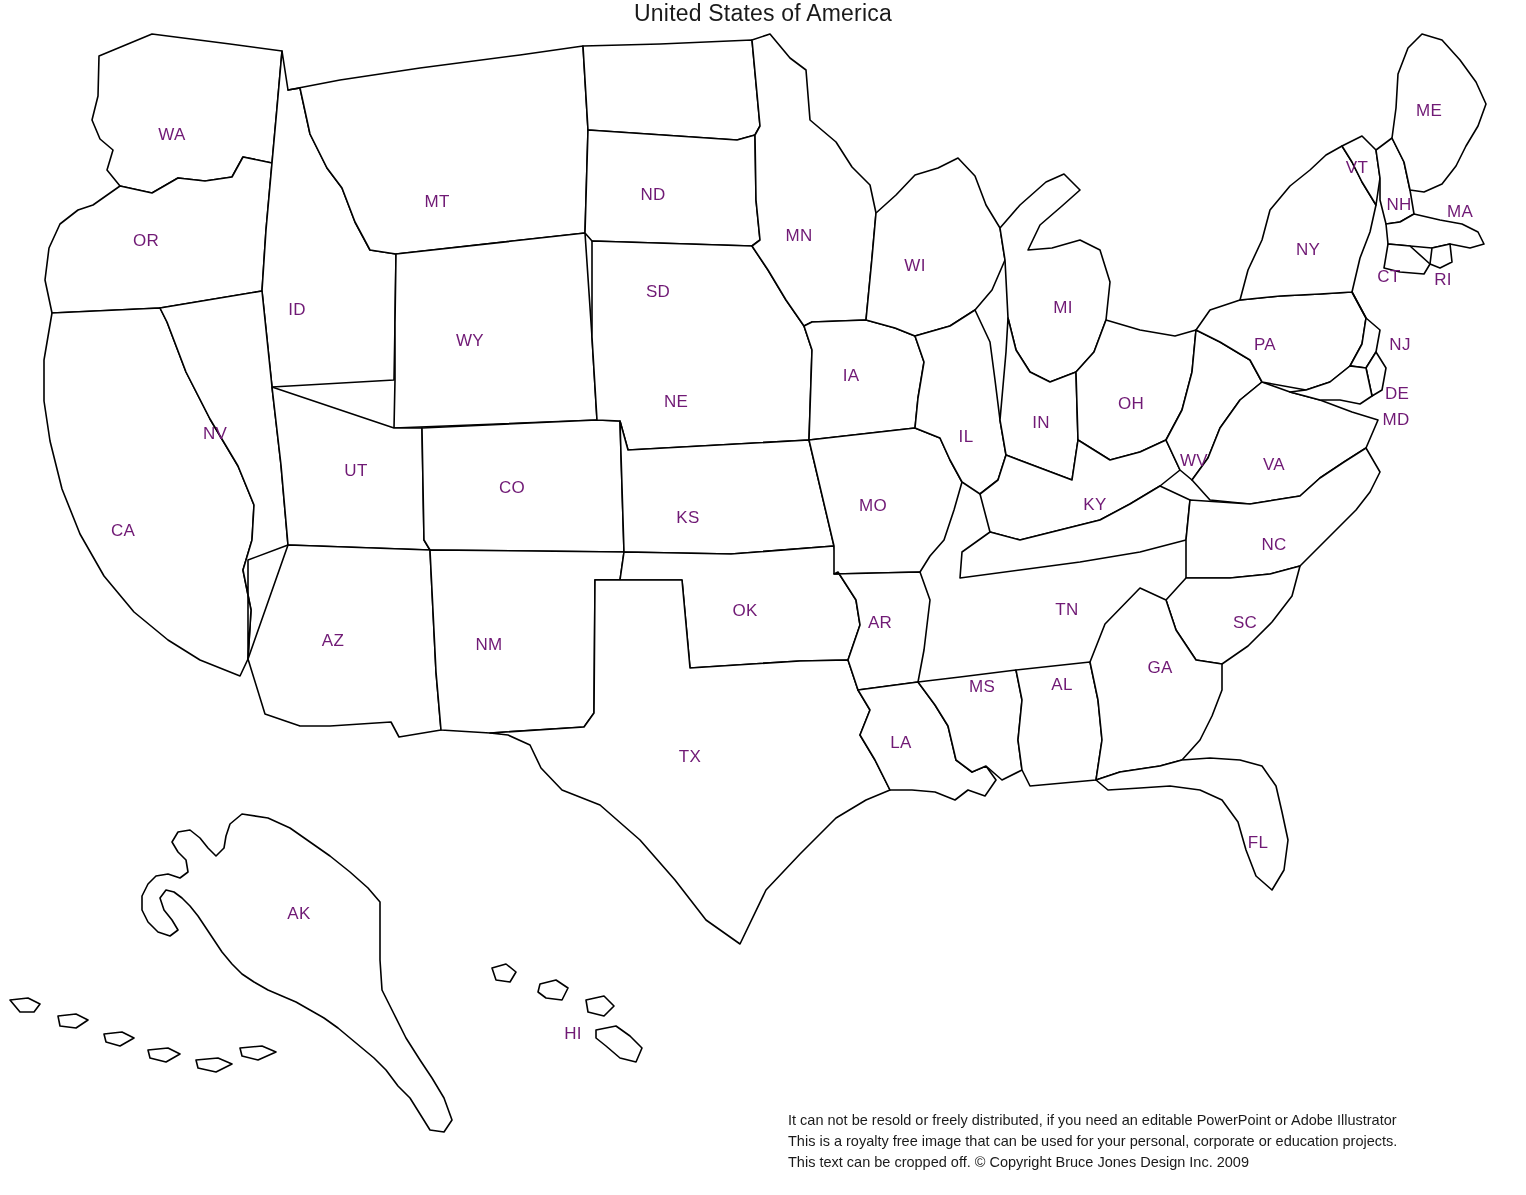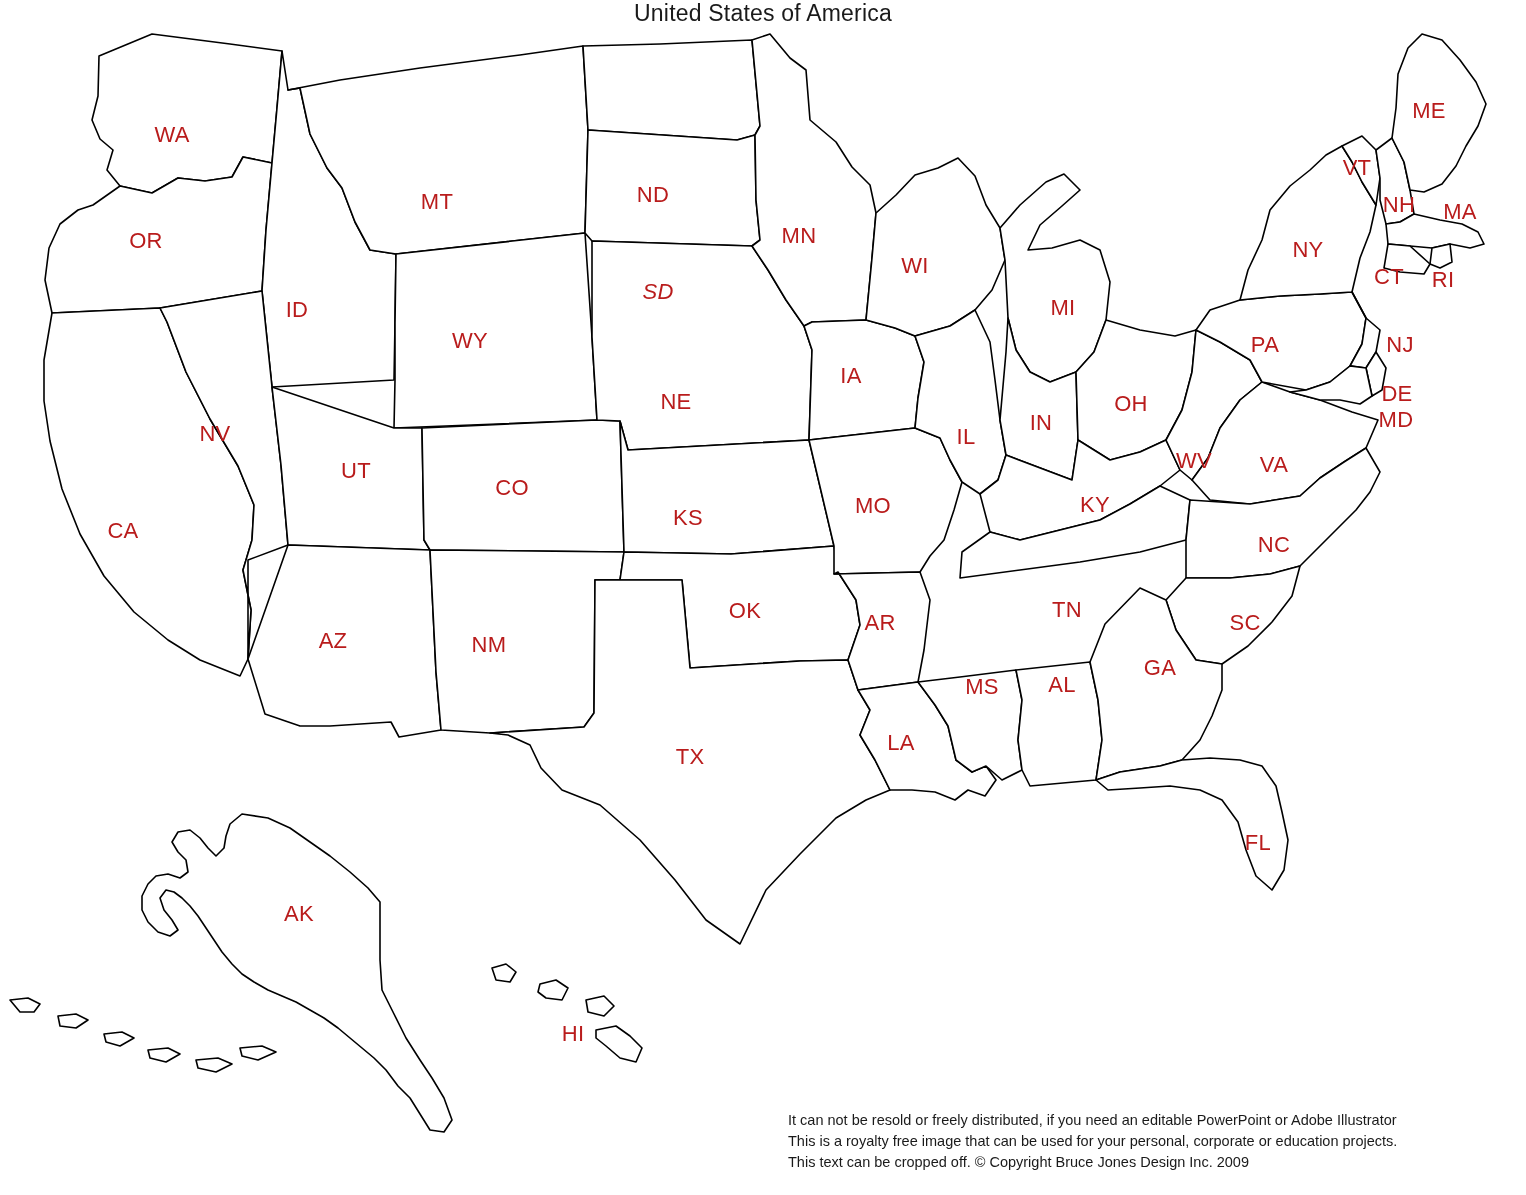--- a/index.html
+++ b/index.html
@@ -25,22 +25,22 @@
     letter-spacing: 0.2px;
     color: #1a1a1a;
   }
   #map-canvas {
     position: absolute;
     top: 0;
     left: 0;
   }
   .state-label {
     position: absolute;
-    font-size: 22px;
-    color: #b91c1c;
+    font-size: 17px;
+    color: #701a75;
     white-space: nowrap;
     transform: translate(-50%, -50%);
     letter-spacing: 0.3px;
     text-align: center;
   }
   #copyright-block {
     position: absolute;
     left: 788px;
     top: 1110px;
     width: 720px;
@@ -161,21 +161,21 @@
   </g>
 </svg>
 
 <div id="state-labels">
     <div class="state-label" style="left: 172px; top: 135px;">WA</div>
     <div class="state-label" style="left: 146px; top: 241px;">OR</div>
     <div class="state-label" style="left: 437px; top: 202px;">MT</div>
     <div class="state-label" style="left: 297px; top: 310px;">ID</div>
     <div class="state-label" style="left: 653px; top: 195px;">ND</div>
     <div class="state-label" style="left: 799px; top: 236px;">MN</div>
-    <div class="state-label" style="left: 658px; top: 292px; font-style: italic;">SD</div>
+    <div class="state-label" style="left: 658px; top: 292px;">SD</div>
     <div class="state-label" style="left: 470px; top: 341px;">WY</div>
     <div class="state-label" style="left: 915px; top: 266px;">WI</div>
     <div class="state-label" style="left: 1063px; top: 308px;">MI</div>
     <div class="state-label" style="left: 676px; top: 402px;">NE</div>
     <div class="state-label" style="left: 851px; top: 376px;">IA</div>
     <div class="state-label" style="left: 215px; top: 434px;">NV</div>
     <div class="state-label" style="left: 356px; top: 471px;">UT</div>
     <div class="state-label" style="left: 512px; top: 488px;">CO</div>
     <div class="state-label" style="left: 966px; top: 437px;">IL</div>
     <div class="state-label" style="left: 1041px; top: 423px;">IN</div>

